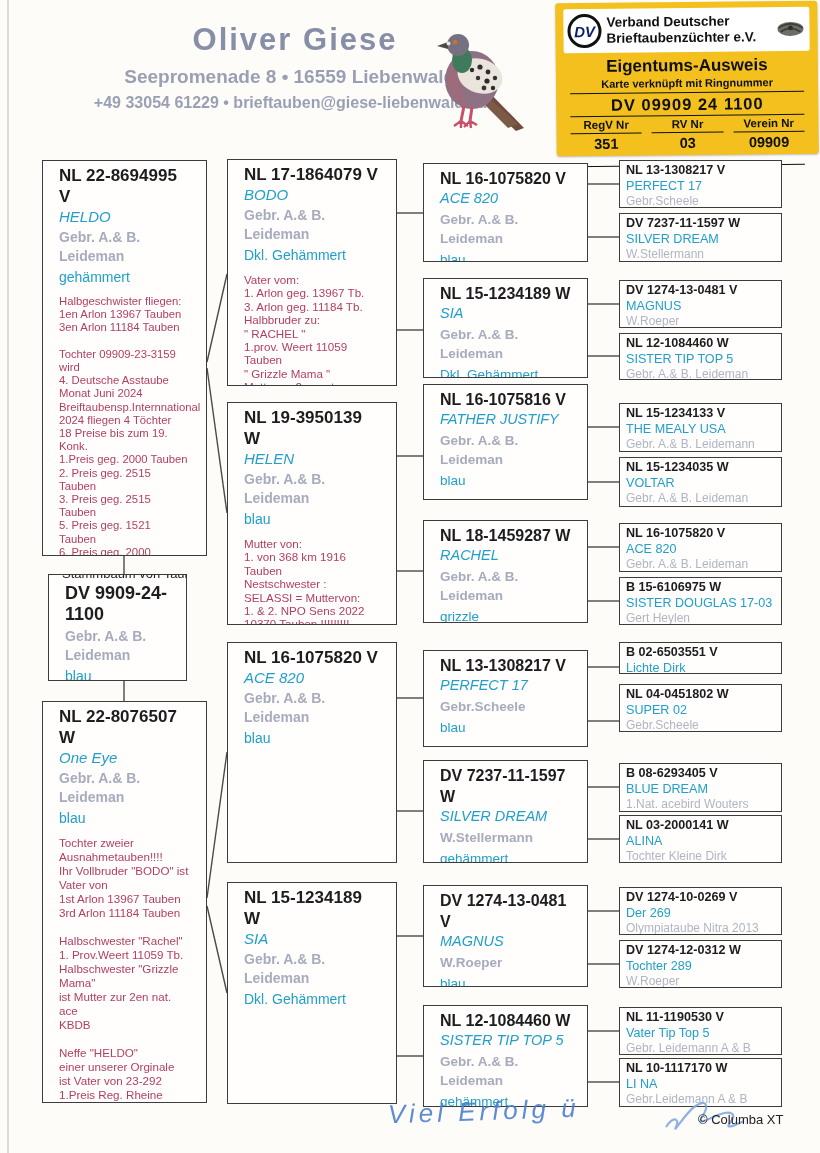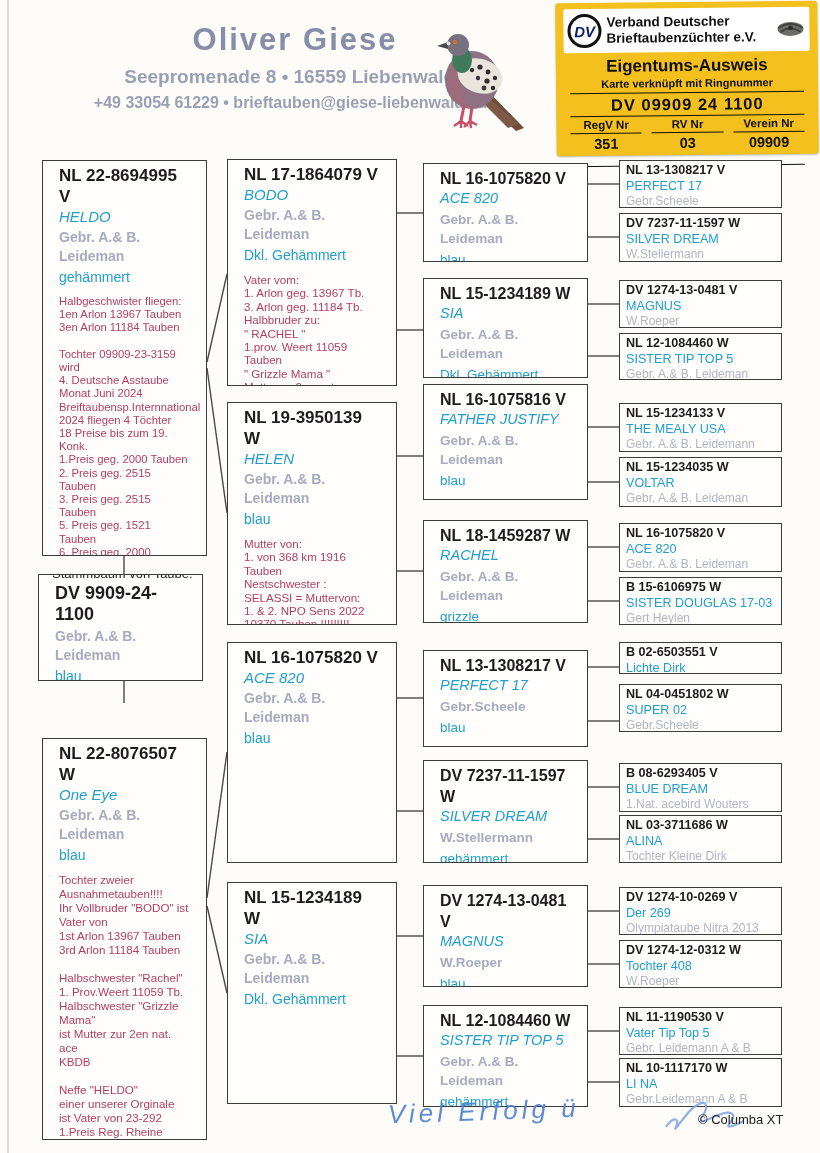--- a/index.html
+++ b/index.html
@@ -51,21 +51,21 @@
   .c2 .notes{font-size:11.6px;line-height:13.4px}
   .c3{left:423px;width:165px}
   .c3 .ring{font-size:16px}
   .c3 .name{font-size:14.5px}
   .c3 .breeder{font-size:13.5px}
   .c3 .colorline{font-size:13.5px}
   .c4{left:619px;width:163px;padding:2px 6px}
   .c4 .ring{font-size:12.6px;font-weight:600;line-height:15px}
   .c4 .name{font-size:12.6px;font-style:normal;font-weight:400;line-height:16px}
   .c4 .line3{font-size:12px;color:#b0b5c4;line-height:15px}
-  .subject-box{left:38px;top:574px;width:165px;height:107px}
+  .subject-box{left:48px;top:574px;width:139px;height:107px}
   .subject-label{position:absolute;top:-9px;left:10px;background:#fffefc;padding:0 3px;
     font-size:13px;color:var(--ink);white-space:nowrap}
   .subject-box .ring{font-size:18px;margin-top:4px}
   
   .wires{position:absolute;left:0;top:0;width:820px;height:1153px;pointer-events:none}
   
   .software{position:absolute;left:698px;top:1112px;font-size:13px;color:#222}
   .handwriting{position:absolute;left:388px;top:1096px;font-size:26px;font-style:italic;
     color:var(--handwriting-blue);transform:rotate(-2deg);letter-spacing:4px;opacity:.9}
   .signature{position:absolute;left:660px;top:1085px;width:90px;height:55px}
@@ -202,21 +202,21 @@
 12. As-Jungt. RegV.  351</div>
 </div>
 
 <div class="pbox subject-box">
   <div class="subject-label">Stammbaum von Taube:</div>
   <div class="ring">DV 9909-24-1100</div>
   <div class="breeder">Gebr. A.&amp; B. Leideman</div>
   <div class="colorline">blau</div>
 </div>
 
-<div class="pbox c1" style="top:738px;height:402px">
+<div class="pbox c1" style="top:701px;height:402px">
   <div class="ring">NL 22-8076507 W</div>
   <div class="name">One Eye</div>
   <div class="breeder">Gebr. A.&amp; B. Leideman</div>
   <div class="colorline">blau</div>
   <div class="notes" style="font-size:11.6px;line-height:14px">Tochter zweier
 Ausnahmetauben!!!!
 Ihr Vollbruder "BODO" ist
 Vater von
 1st Arlon    13967 Tauben
 3rd Arlon    11184 Tauben
@@ -383,32 +383,32 @@
   <div class="ring">NL 04-0451802 W</div>
   <div class="name">SUPER 02</div>
   <div class="line3">Gebr.Scheele</div>
 </div>
 <div class="pbox c4" style="top:763px;height:49px">
   <div class="ring">B 08-6293405 V</div>
   <div class="name">BLUE DREAM</div>
   <div class="line3">1.Nat. acebird Wouters</div>
 </div>
 <div class="pbox c4" style="top:815px;height:48px">
-  <div class="ring">NL 03-3711686 W</div>
+  <div class="ring">NL 03-2000141 W</div>
   <div class="name">ALINA</div>
   <div class="line3">Tochter Kleine Dirk</div>
 </div>
 <div class="pbox c4" style="top:887px;height:48px">
   <div class="ring">DV 1274-10-0269 V</div>
   <div class="name">Der 269</div>
   <div class="line3">Olympiataube Nitra 2013</div>
 </div>
 <div class="pbox c4" style="top:940px;height:48px">
   <div class="ring">DV 1274-12-0312 W</div>
-  <div class="name">Tochter 408</div>
+  <div class="name">Tochter 289</div>
   <div class="line3">W.Roeper</div>
 </div>
 <div class="pbox c4" style="top:1007px;height:48px">
   <div class="ring">NL 11-1190530 V</div>
   <div class="name">Vater Tip Top 5</div>
   <div class="line3">Gebr. Leidemann A &amp; B</div>
 </div>
 <div class="pbox c4" style="top:1058px;height:49px">
   <div class="ring">NL 10-1117170 W</div>
   <div class="name">LI NA</div>

